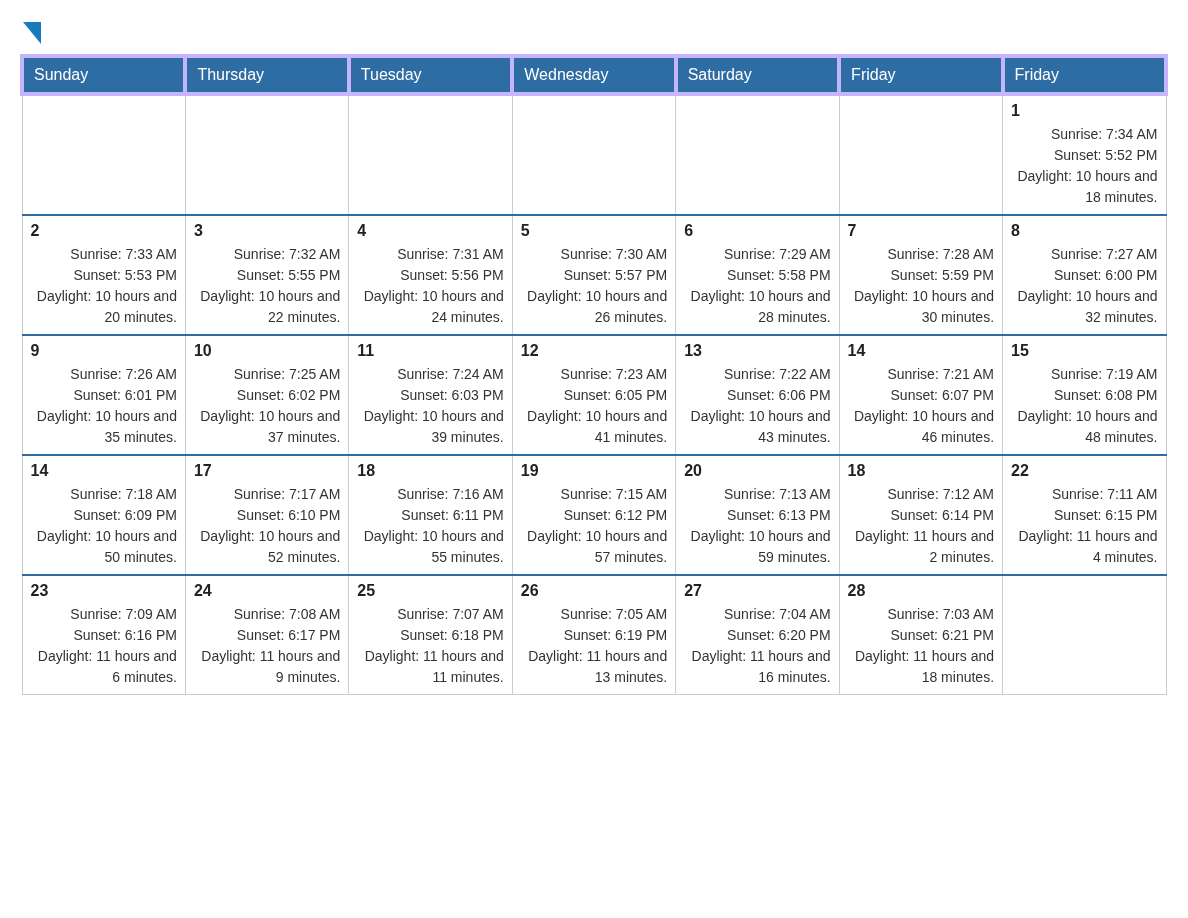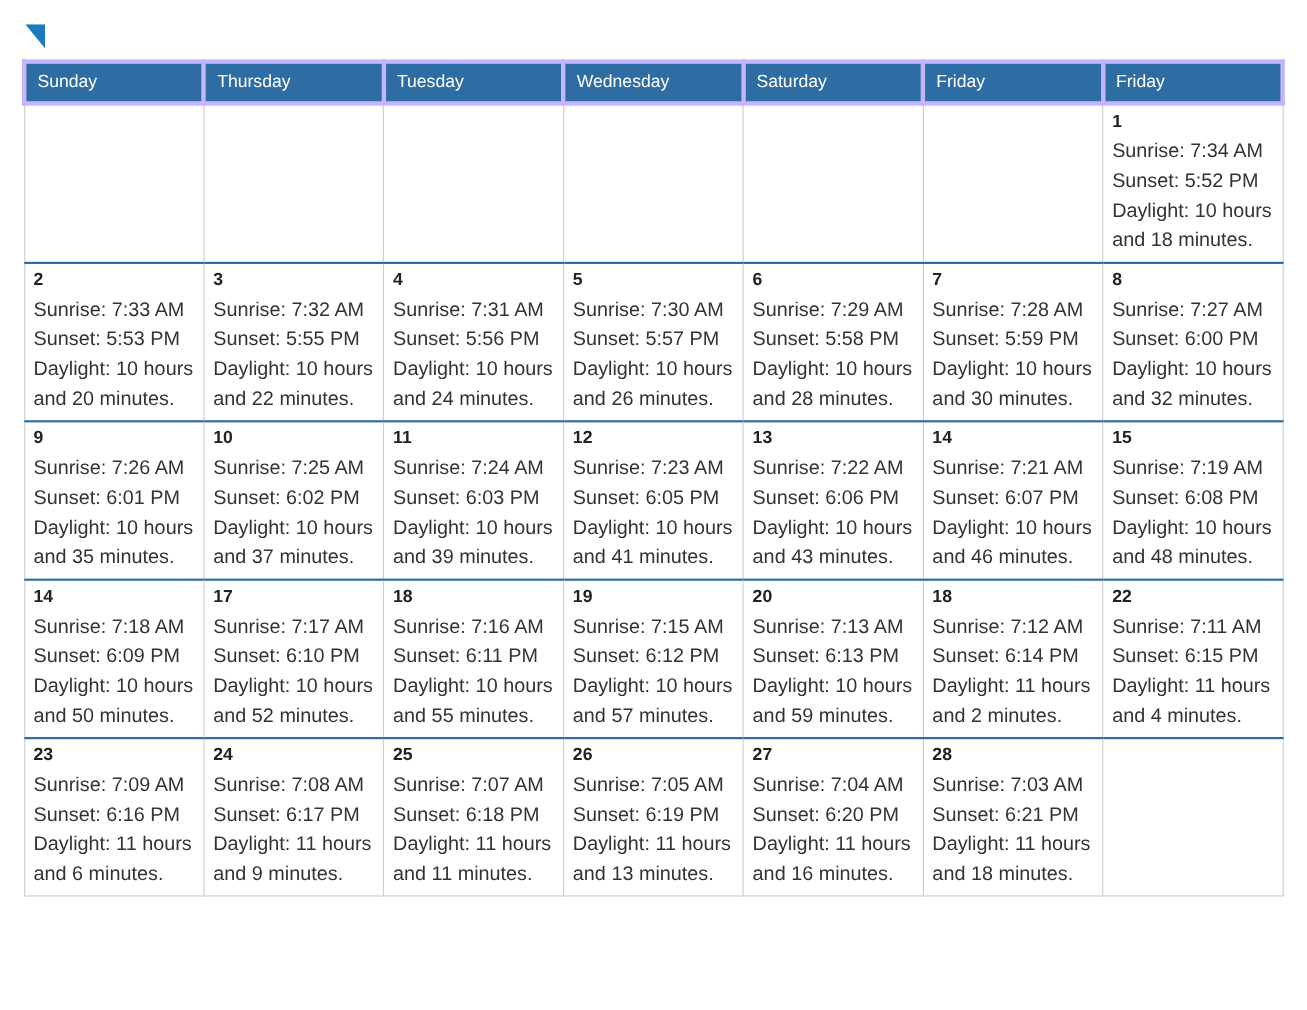--- a/index.html
+++ b/index.html
@@ -68,23 +68,24 @@
       height: 110px;
     }
     .day-number {
       font-size: 16px;
       font-weight: bold;
       color: #222;
       display: block;
       margin-bottom: 4px;
     }
     .day-info {
-      font-size: 18px;
+      font-size: 14px;
       color: #333;
       line-height: 1.5;
+      text-align: right;
     }
     .empty-cell {
       background: #fff;
     }
     tr.week-row td {
       border-top: 2px solid #2e6da4;
     }
   </style>
 </head>
 <body>

